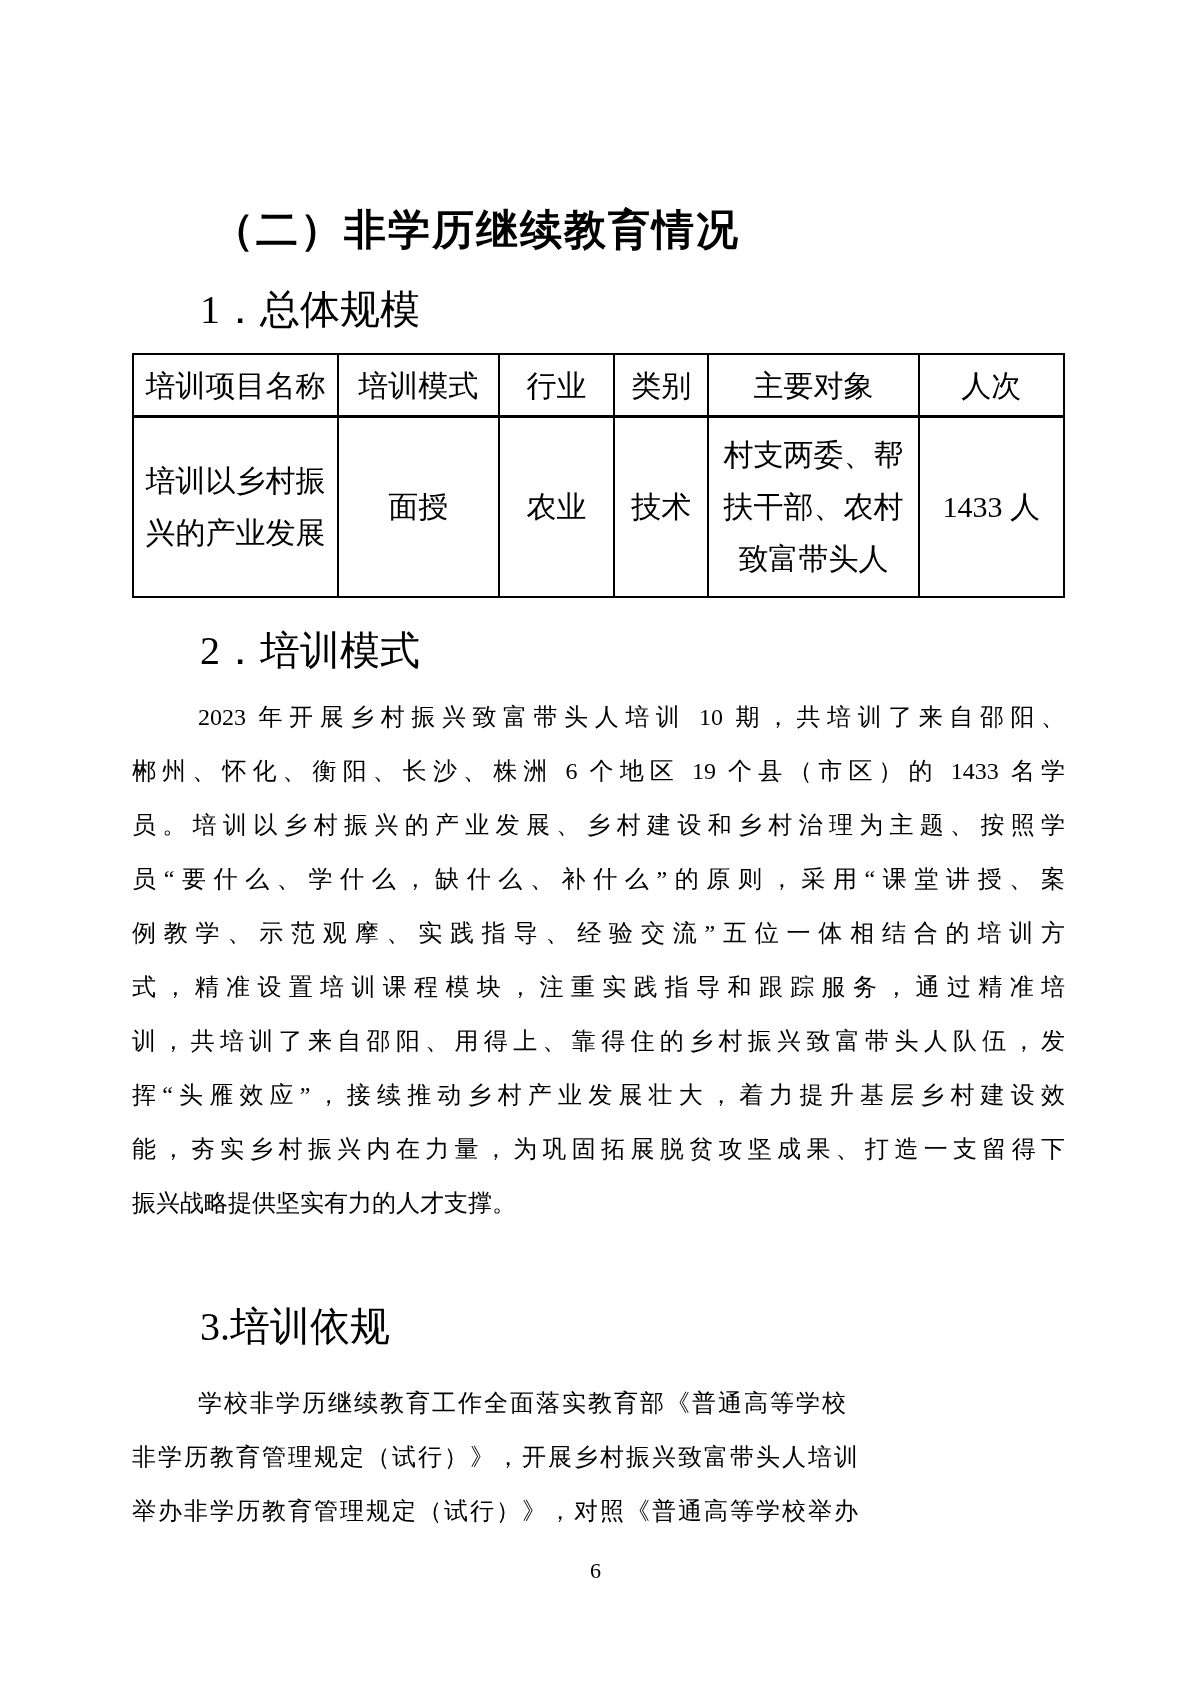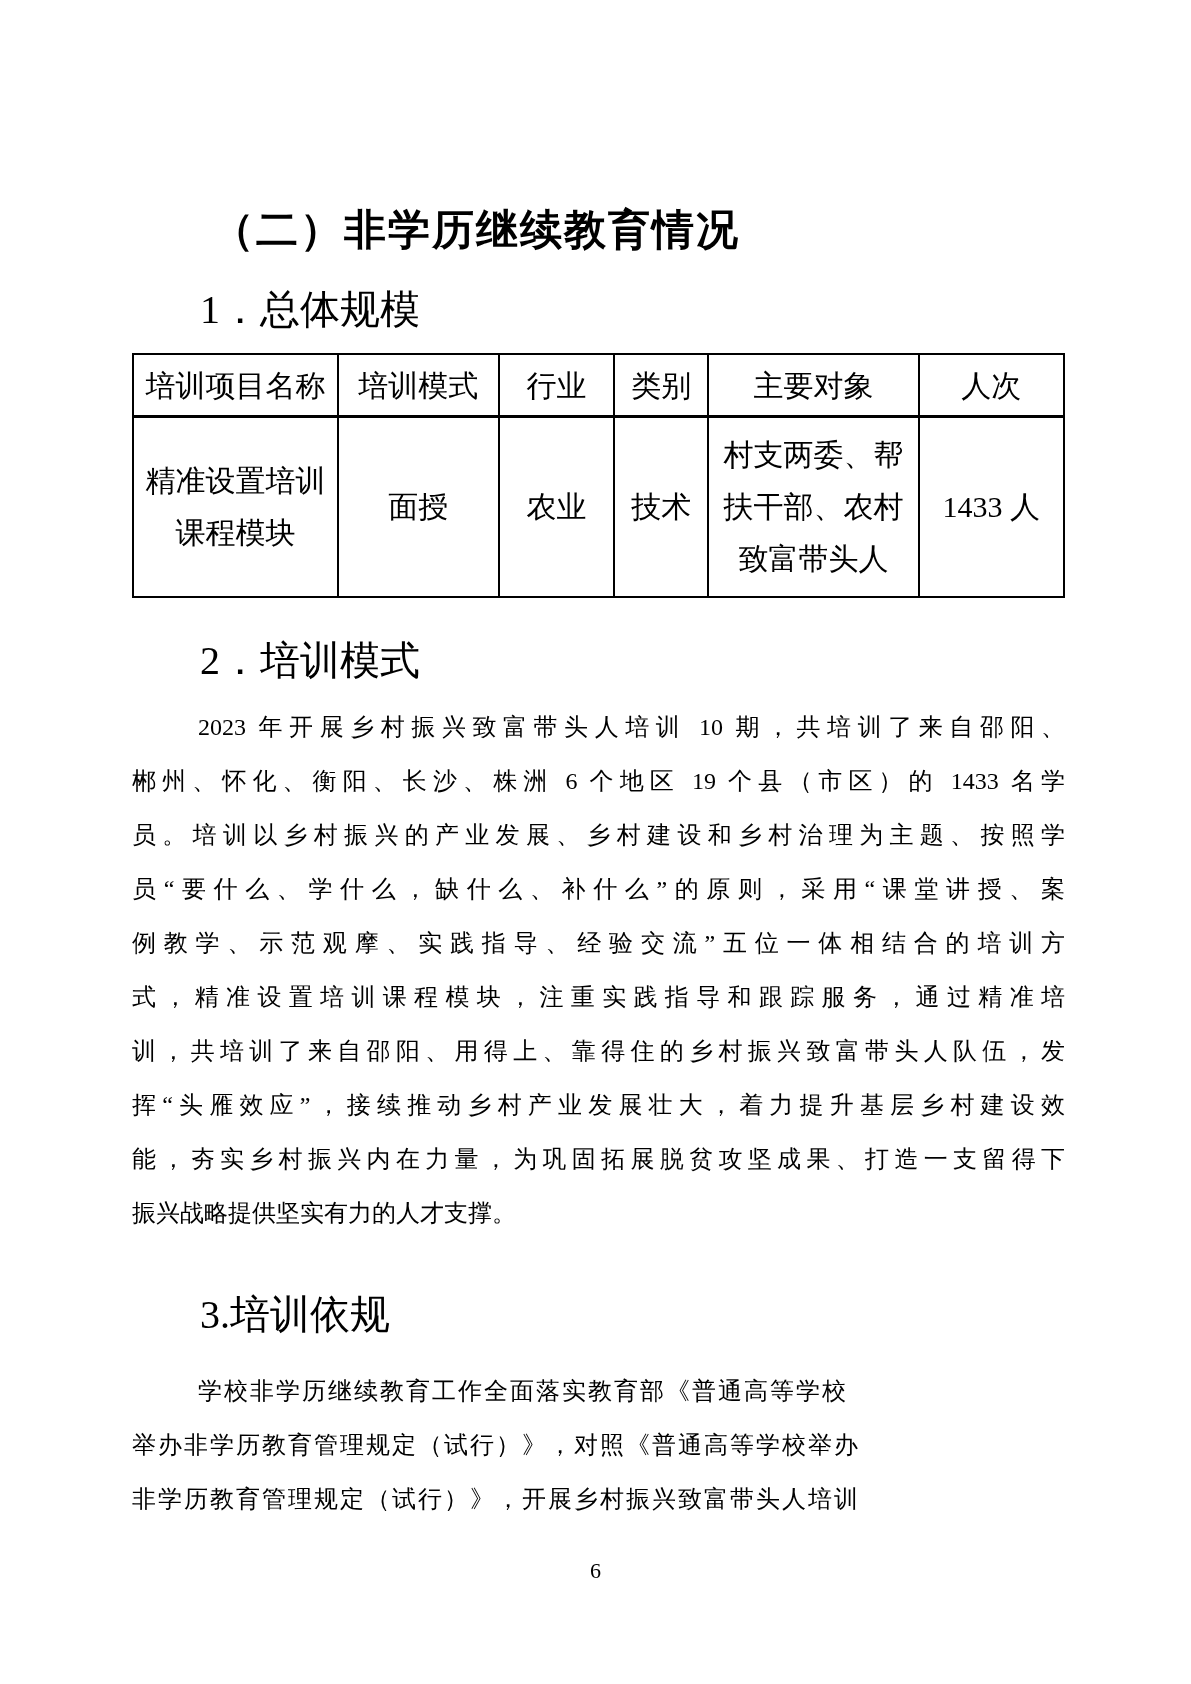--- a/index.html
+++ b/index.html
@@ -28,22 +28,22 @@
     letter-spacing: 2px;
     margin: 0 0 30px 80px;
     line-height: 1.2;
   }
   .h-sub {
     font-size: 40px;
     font-weight: normal;
     margin: 0 0 18px 68px;
     line-height: 1.25;
   }
-  .h-sub-2 { margin-top: 38px; margin-bottom: 0; }
-  .h-sub-3 { margin-top: 50px; margin-bottom: 0; }
+  .h-sub-2 { margin-top: 28px; margin-bottom: 0; }
+  .h-sub-3 { margin-top: 72px; margin-bottom: 0; }
 
   table.report-table {
     width: 100%;
     border-collapse: collapse;
     table-layout: fixed;
     font-size: 30px;
   }
   table.report-table th,
   table.report-table td {
     border: 2px solid #000000;
@@ -120,21 +120,21 @@
           <th>培训项目名称</th>
           <th>培训模式</th>
           <th>行业</th>
           <th>类别</th>
           <th>主要对象</th>
           <th>人次</th>
         </tr>
       </thead>
       <tbody>
         <tr>
-          <td>精准设置培训课程模块</td>
+          <td>培训以乡村振兴的产业发展</td>
           <td>面授</td>
           <td>农业</td>
           <td>技术</td>
           <td>村支两委、帮扶干部、农村致富带头人</td>
           <td>1433 人</td>
         </tr>
       </tbody>
     </table>
 
     <div class="h-sub h-sub-2">2．培训模式</div>
@@ -149,20 +149,20 @@
       <div class="line">训，共培训了来自邵阳、用得上、靠得住的乡村振兴致富带头人队伍，发</div>
       <div class="line">挥“头雁效应”，接续推动乡村产业发展壮大，着力提升基层乡村建设效</div>
       <div class="line">能，夯实乡村振兴内在力量，为巩固拓展脱贫攻坚成果、打造一支留得下</div>
       <div class="line last">振兴战略提供坚实有力的人才支撑。</div>
     </div>
 
     <div class="h-sub h-sub-3">3.培训依规</div>
 
     <div class="para para-2">
       <div class="line first">学校非学历继续教育工作全面落实教育部《普通高等学校</div>
+      <div class="line last">非学历教育管理规定（试行）》，开展乡村振兴致富带头人培训</div>
       <div class="line">举办非学历教育管理规定（试行）》，对照《普通高等学校举办</div>
-      <div class="line last">非学历教育管理规定（试行）》，开展乡村振兴致富带头人培训</div>
     </div>
 
   </div>
 
   <div class="page-footer">6</div>
 </div>
 
 </body></html>

